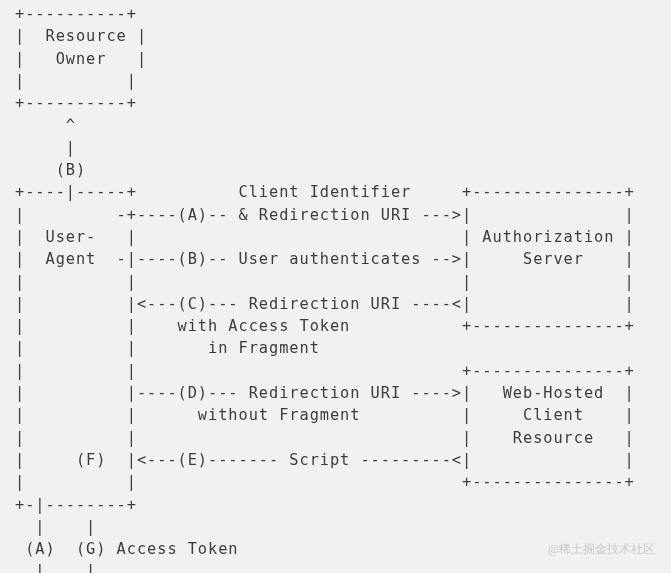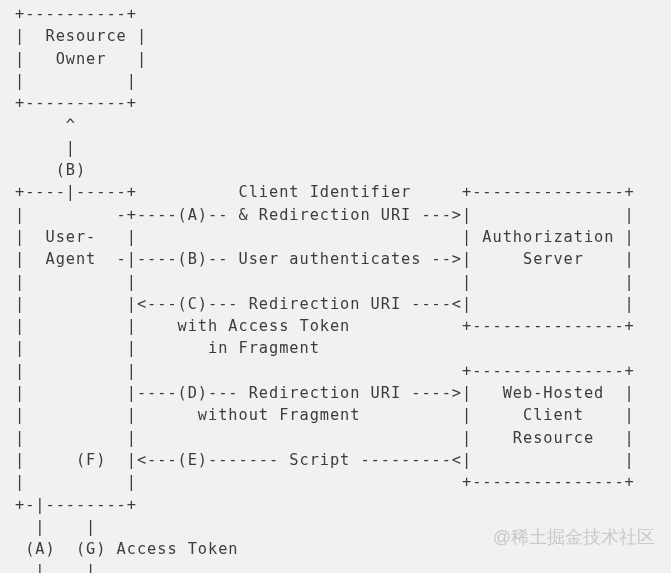--- a/index.html
+++ b/index.html
@@ -26,23 +26,23 @@
     line-height: 22.3px;
     letter-spacing: 0.95px;
     color: #3c3c3c;
     white-space: pre;
     background: transparent;
     -webkit-font-smoothing: antialiased;
   }
   #watermark {
     position: absolute;
     right: 16px;
-    bottom: 28px;
-    font-family: Liberation Sans, sans-serif;
-    font-size: 18px;
+    bottom: 16px;
+    font-family: Liberation Serif, serif;
+    font-size: 12px;
     line-height: 16px;
     color: #c9c9c9;
     white-space: pre;
     user-select: none;
   }
 </style>
 </head>
 <body>
 
 <pre id="diagram">+----------+

